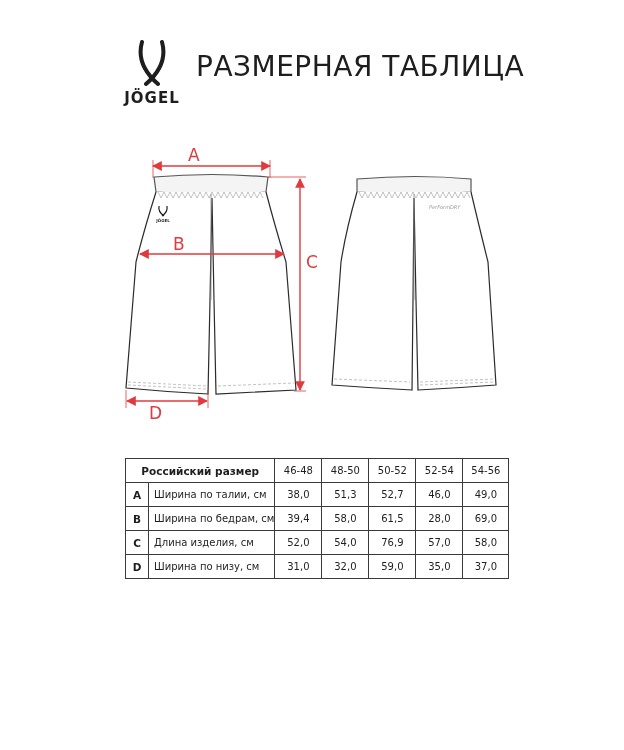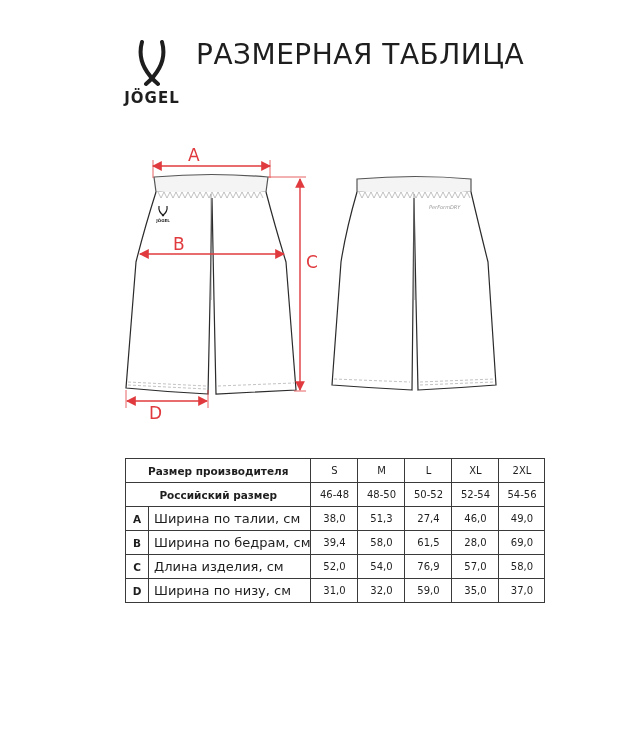--- a/index.html
+++ b/index.html
@@ -9,21 +9,21 @@
     font-family: "DejaVu Sans", sans-serif;
     color: #1e1e1e;
   }
   .logo { position: absolute; left: 120px; top: 40px; width: 64px; height: 70px; }
   .logo-word {
     position: absolute; left: 121px; top: 89px; width: 62px;
     font-family: "DejaVu Sans", sans-serif; font-weight: bold; font-size: 15px;
     letter-spacing: 1px; text-align: center; color: #1e1e1e;
   }
   .title {
-    position: absolute; left: 196px; top: 38px;
+    position: absolute; left: 196px; top: 50px;
     font-family: "DejaVu Sans", sans-serif; font-size: 28px; font-weight: normal;
     letter-spacing: 0.5px; color: #1e1e1e; white-space: nowrap;
   }
   .diagram { position: absolute; left: 0; top: 0; width: 624px; height: 450px; pointer-events: none; }
   .dim-label {
     position: absolute; font-family: "DejaVu Sans", sans-serif; font-size: 17px;
     color: #e03a3e; line-height: 1;
   }
   .brand-text {
     position: absolute; left: 429px; top: 204px; font-size: 5px; color: #9a9a9a;
@@ -33,21 +33,21 @@
     position: absolute; left: 125px; top: 458px;
     border-collapse: collapse; table-layout: fixed;
     font-family: "DejaVu Sans", sans-serif; font-size: 10px; color: #1e1e1e;
   }
   table.sizes td {
     border: 1px solid #3a3a3a; height: 23px; padding: 0; text-align: center;
     white-space: nowrap; overflow: hidden;
   }
   td.head-label { font-weight: bold; font-size: 10.5px; }
   td.letter { font-weight: bold; font-size: 10.5px; }
-  td.param { text-align: left !important; padding-left: 5px !important; font-size: 13px; }
+  td.param { text-align: left !important; padding-left: 5px !important; font-size: 10px; }
   td.num { font-size: 10px; }
 </style>
 </head>
 <body>
 
 <svg class="logo" viewBox="0 0 64 70">
   <path d="M22 2 C 18 16, 22 30, 38 44" stroke="#1e1e1e" stroke-width="4" fill="none" stroke-linecap="round"></path>
   <path d="M42 2 C 46 16, 42 30, 26 44" stroke="#1e1e1e" stroke-width="4" fill="none" stroke-linecap="round"></path>
 </svg>
 <div class="logo-word">JÖGEL</div>
@@ -124,41 +124,33 @@
     <col style="width:23px">
       <col style="width:115px">
     <col style="width:47px">
       <col style="width:47px">
       <col style="width:47px">
       <col style="width:47px">
       <col style="width:46px">
   </colgroup>
   <tbody>
     <tr>
-      <td colspan="2" class="head-label">Размер производителя</td>
-      <td>S</td>
-      <td>M</td>
-      <td>L</td>
-      <td>XL</td>
-      <td>2XL</td>
-    </tr>
-    <tr>
       <td colspan="2" class="head-label">Российский размер</td>
       <td class="num">46-48</td>
       <td class="num">48-50</td>
       <td class="num">50-52</td>
       <td class="num">52-54</td>
       <td class="num">54-56</td>
     </tr>
     <tr>
       <td class="letter">A</td>
       <td class="param">Ширина по талии, см</td>
       <td class="num">38,0</td>
       <td class="num">51,3</td>
-      <td class="num">27,4</td>
+      <td class="num">52,7</td>
       <td class="num">46,0</td>
       <td class="num">49,0</td>
     </tr>
     <tr>
       <td class="letter">B</td>
       <td class="param">Ширина по бедрам, см</td>
       <td class="num">39,4</td>
       <td class="num">58,0</td>
       <td class="num">61,5</td>
       <td class="num">28,0</td>

